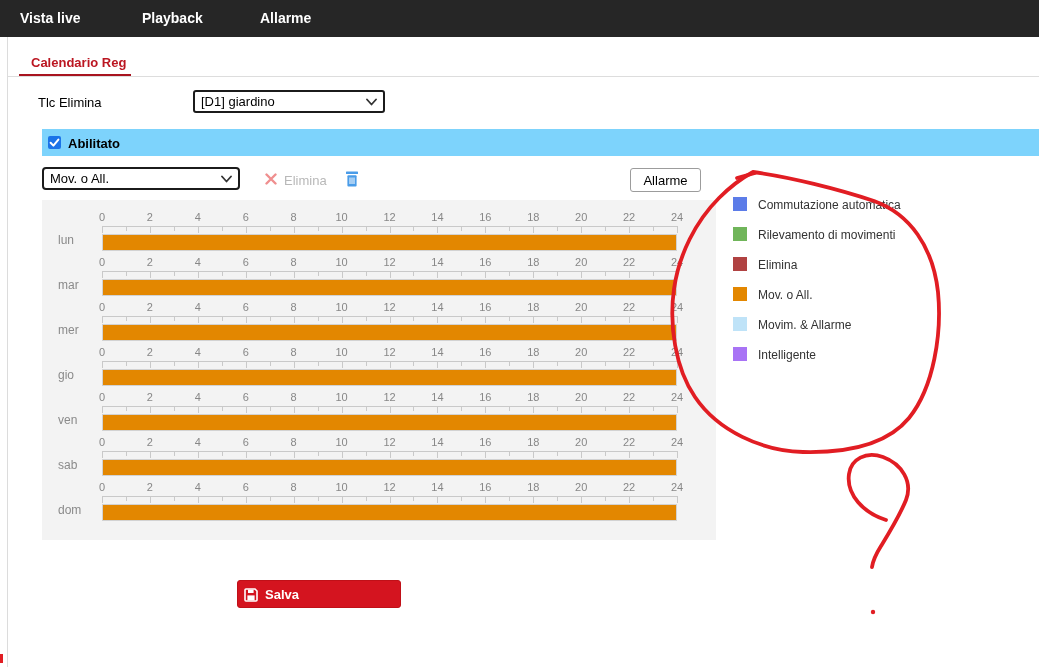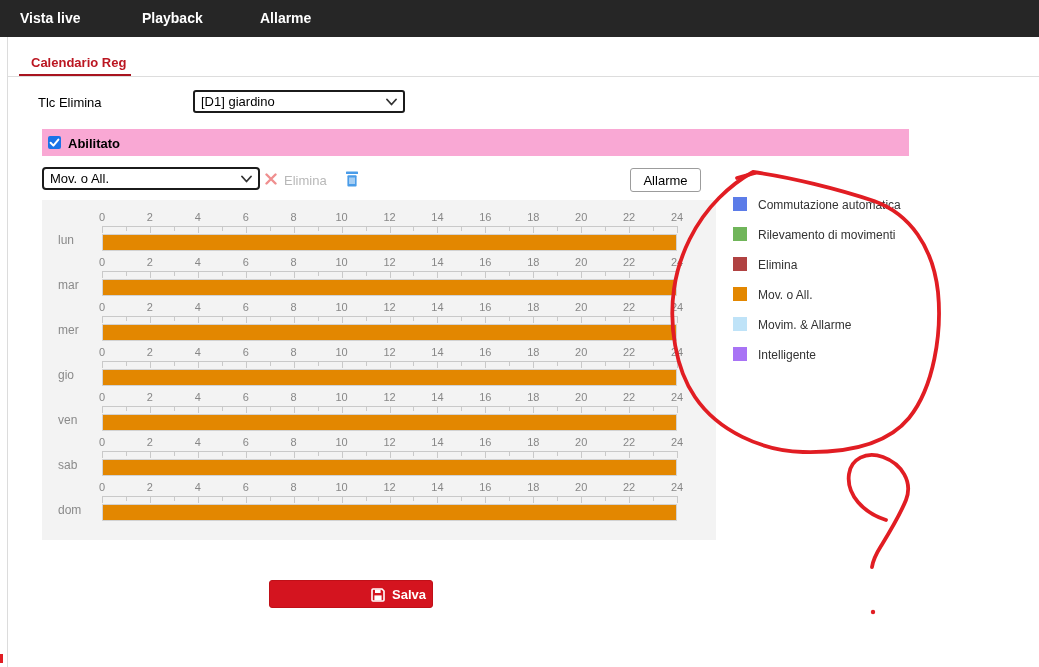--- a/index.html
+++ b/index.html
@@ -12,35 +12,35 @@
   .nav-item.active{background:#d4141f;text-align:center;}
   
   .left-border{position:absolute;left:7px;top:37px;bottom:0;width:0;border-left:1px solid #dcdcdc;}
   
   .tab-label{position:absolute;left:31px;top:55px;font-size:13px;font-weight:700;color:#bb1621;cursor:pointer;}
   .tab-underline{position:absolute;left:19px;top:74px;width:112px;height:3px;background:#a8141f;}
   .tab-divider{position:absolute;left:8px;top:76px;width:1031px;height:1px;background:#dddddd;}
   
   .field-label{position:absolute;font-size:13px;color:#000;}
   .select{position:absolute;background:#fff;border:2px solid #1b1b1b;border-radius:3px;
-          font-size:13px;color:#000;line-height:19px;padding:0 28px 0 6px;cursor:pointer;
+          font-size:13px;color:#000;line-height:19px;padding:0 8px 0 6px;cursor:pointer;
           white-space:nowrap;overflow:hidden;}
   .select .chev{position:absolute;right:6px;top:50%;margin-top:-4px;}
   
-  .band{position:absolute;left:42px;top:129px;width:867px;height:27px;background:#f9a8d4;}
+  .band{position:absolute;left:42px;top:129px;width:997px;height:27px;background:#7dd3fc;}
   .checkbox{position:absolute;left:6px;top:7px;width:13px;height:13px;background:#1a73e8;
             border-radius:2px;cursor:pointer;}
   .band-label{position:absolute;left:26px;top:7px;font-size:13px;font-weight:700;color:#000;}
   
   .tool-text{position:absolute;font-size:13px;white-space:nowrap;}
   .disabled-text{color:#b8b8b8;}
   .btn{position:absolute;background:#fff;border:1px solid #9c9c9c;border-radius:3px;
        font-size:13px;color:#000;text-align:center;cursor:pointer;}
   .btn-red{position:absolute;background:#d4141f;border:1px solid #c01018;border-radius:3px;
-           font-size:13px;color:#fff;font-weight:700;text-align:right;cursor:pointer;margin-left:32px;}
+           font-size:13px;color:#fff;font-weight:700;text-align:left;cursor:pointer;}
   
   .schedule{position:absolute;left:42px;top:200px;width:674px;height:340px;background:#f3f3f3;}
   .day-row{position:absolute;left:0;width:100%;height:45px;}
   .day-label{position:absolute;left:16px;top:23px;width:40px;font-size:12px;color:#8a8a8a;}
   .timeline{position:absolute;left:60px;top:0;width:575px;height:45px;}
   .ruler-line{position:absolute;left:0;top:16px;width:576px;height:1px;background:#c9c9c9;}
   .tick{position:absolute;top:16px;width:1px;background:#c9c9c9;}
   .tick-label{position:absolute;top:1px;font-size:11px;color:#878787;transform:translateX(-50%);}
   .track{position:absolute;left:0;top:24px;width:573px;height:15px;border:1px solid #d2d2d2;
          background:#fbfbfb;cursor:pointer;}

